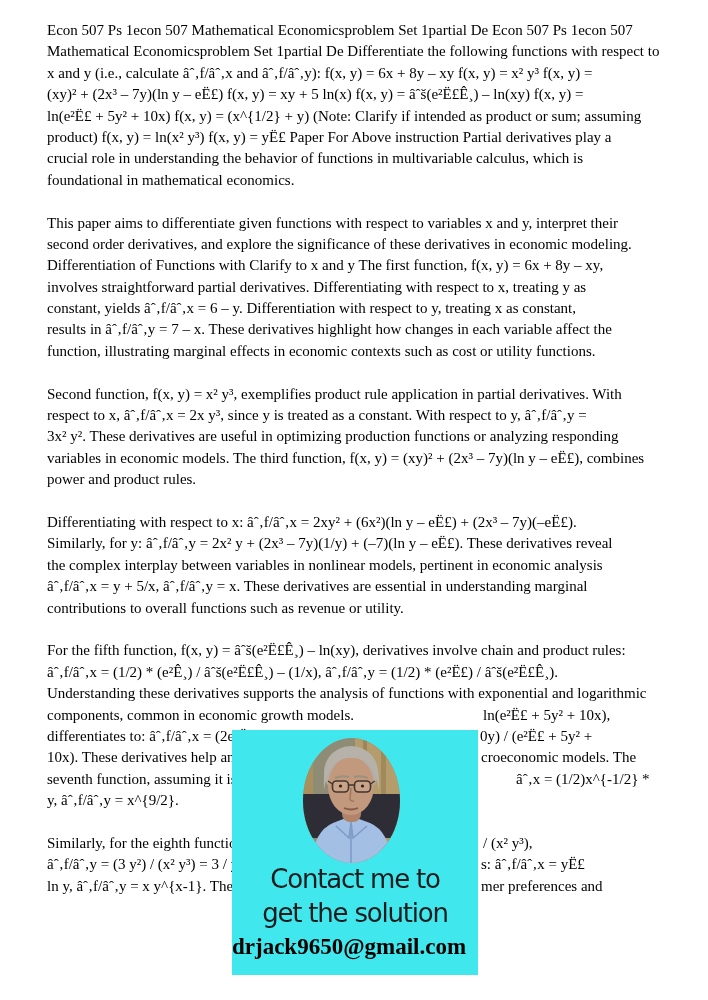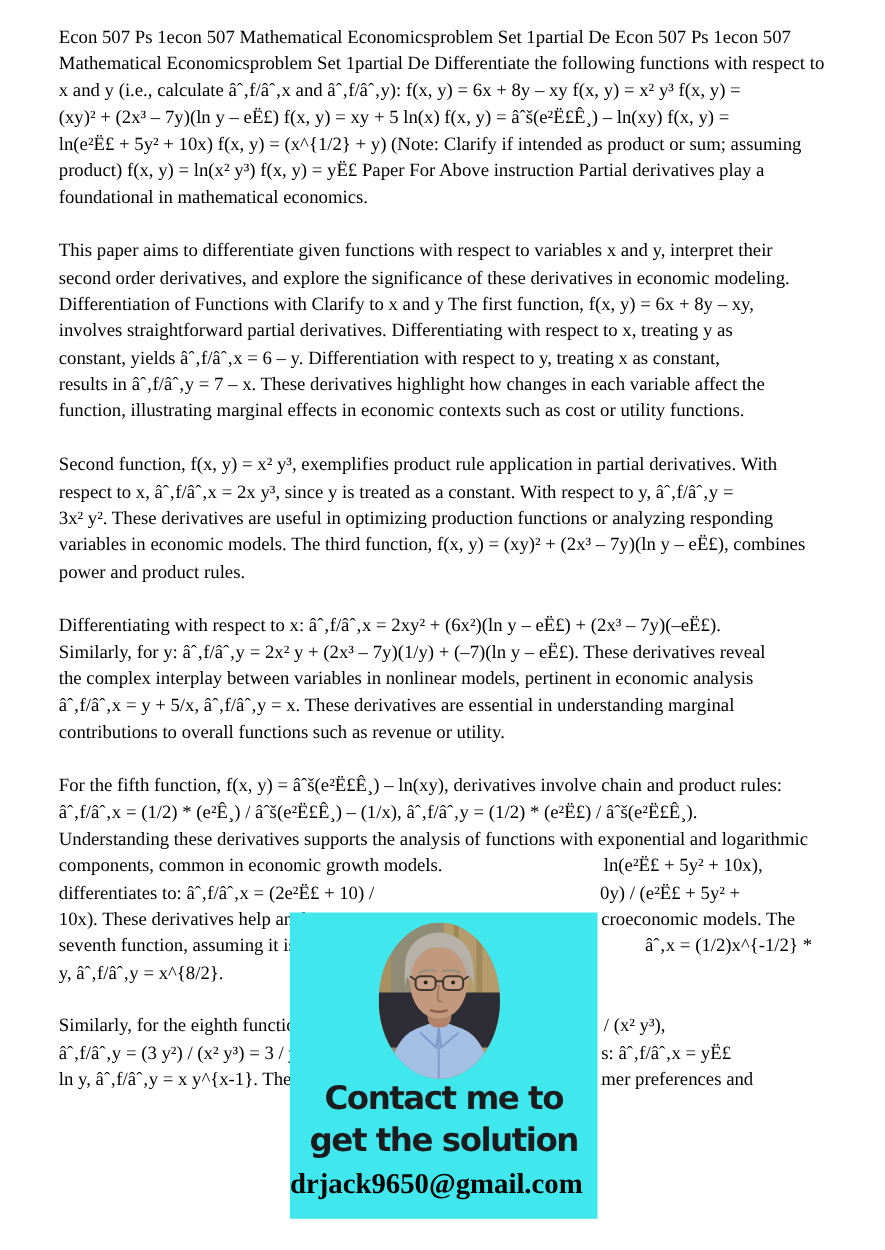--- a/index.html
+++ b/index.html
@@ -24,21 +24,21 @@
     position:absolute;left:232px;top:730px;width:246px;height:245px;
     text-align:center;
   }
   .avatar{
     position:absolute;left:71px;top:8px;width:97px;height:125px;
     display:block;
   }
   .headline{
     position:absolute;left:0;width:246px;
     font-family:"DejaVu Sans","Liberation Sans",sans-serif;
-    font-weight:bold;font-size:26px;letter-spacing:-1.2px;
+    font-weight:normal;font-size:26px;letter-spacing:-1.2px;
     color:#1c1c1e;line-height:30px;
   }
   .headline.l1{top:134px;}
   .headline.l2{top:168px;}
   .email{
     position:absolute;left:0;top:202px;width:197px;
     font-family:"Liberation Serif","DejaVu Serif",serif;
     font-weight:bold;font-size:23px;color:#000;line-height:30px;
   }
 </style>
@@ -46,20 +46,21 @@
 <body style="background: rgb(255, 255, 255);">
 
 <div class="doc-text" style="color: rgb(0, 0, 0);">
     <div class="para">
       <div class="line">Econ 507 Ps 1econ 507 Mathematical Economicsproblem Set 1partial De Econ 507 Ps 1econ 507</div>
       <div class="line">Mathematical Economicsproblem Set 1partial De Differentiate the following functions with respect to</div>
       <div class="line">x and y (i.e., calculate âˆ‚f/âˆ‚x and âˆ‚f/âˆ‚y): f(x, y) = 6x + 8y – xy f(x, y) = x² y³ f(x, y) =</div>
       <div class="line">(xy)² + (2x³ – 7y)(ln y – eË£) f(x, y) = xy + 5 ln(x) f(x, y) = âˆš(e²Ë£Ê¸) – ln(xy) f(x, y) =</div>
       <div class="line">ln(e²Ë£ + 5y² + 10x) f(x, y) = (x^{1/2} + y) (Note: Clarify if intended as product or sum; assuming</div>
       <div class="line">product) f(x, y) = ln(x² y³) f(x, y) = yË£ Paper For Above instruction Partial derivatives play a</div>
+      <div class="line">crucial role in understanding the behavior of functions in multivariable calculus, which is</div>
       <div class="line">foundational in mathematical economics.</div>
     </div>
     <div class="para">
       <div class="line">This paper aims to differentiate given functions with respect to variables x and y, interpret their</div>
       <div class="line">second order derivatives, and explore the significance of these derivatives in economic modeling.</div>
       <div class="line">Differentiation of Functions with Clarify to x and y The first function, f(x, y) = 6x + 8y – xy,</div>
       <div class="line">involves straightforward partial derivatives. Differentiating with respect to x, treating y as</div>
       <div class="line">constant, yields âˆ‚f/âˆ‚x = 6 – y. Differentiation with respect to y, treating x as constant,</div>
       <div class="line">results in âˆ‚f/âˆ‚y = 7 – x. These derivatives highlight how changes in each variable affect the</div>
       <div class="line">function, illustrating marginal effects in economic contexts such as cost or utility functions.</div>
@@ -79,21 +80,21 @@
       <div class="line">contributions to overall functions such as revenue or utility.</div>
     </div>
     <div class="para">
       <div class="line">For the fifth function, f(x, y) = âˆš(e²Ë£Ê¸) – ln(xy), derivatives involve chain and product rules:</div>
       <div class="line">âˆ‚f/âˆ‚x = (1/2) * (e²Ê¸) / âˆš(e²Ë£Ê¸) – (1/x), âˆ‚f/âˆ‚y = (1/2) * (e²Ë£) / âˆš(e²Ë£Ê¸).</div>
       <div class="line">Understanding these derivatives supports the analysis of functions with exponential and logarithmic</div>
       <div class="line"><span>components, common in economic growth models.</span><span class="rfrag" style="left: 436px;">ln(e²Ë£ + 5y² + 10x),</span></div>
       <div class="line"><span>differentiates to: âˆ‚f/âˆ‚x = (2e²Ë£ + 10) /</span><span class="rfrag" style="left: 433px;">0y) / (e²Ë£ + 5y² +</span></div>
       <div class="line"><span>10x). These derivatives help analyze</span><span class="rfrag" style="left: 434px;">croeconomic models. The</span></div>
       <div class="line"><span>seventh function, assuming it is f(x, y) =</span><span class="rfrag" style="left: 433px; margin-left: 36px;">âˆ‚x = (1/2)x^{-1/2} *</span></div>
-      <div class="line">y, âˆ‚f/âˆ‚y = x^{8/2}.</div>
+      <div class="line">y, âˆ‚f/âˆ‚y = x^{9/2}.</div>
     </div>
     <div class="para">
       <div class="line"><span>Similarly, for the eighth function,</span><span class="rfrag" style="left: 436px;">/ (x² y³),</span></div>
       <div class="line"><span>âˆ‚f/âˆ‚y = (3 y²) / (x² y³) = 3 / y</span><span class="rfrag" style="left: 434px;">s: âˆ‚f/âˆ‚x = yË£</span></div>
       <div class="line"><span>ln y, âˆ‚f/âˆ‚y = x y^{x-1}. These</span><span class="rfrag" style="left: 434px;">mer preferences and</span></div>
     </div>
   </div>
 
 <div class="overlay" style="background: rgb(64, 232, 237);">
   <span class="avatar">

